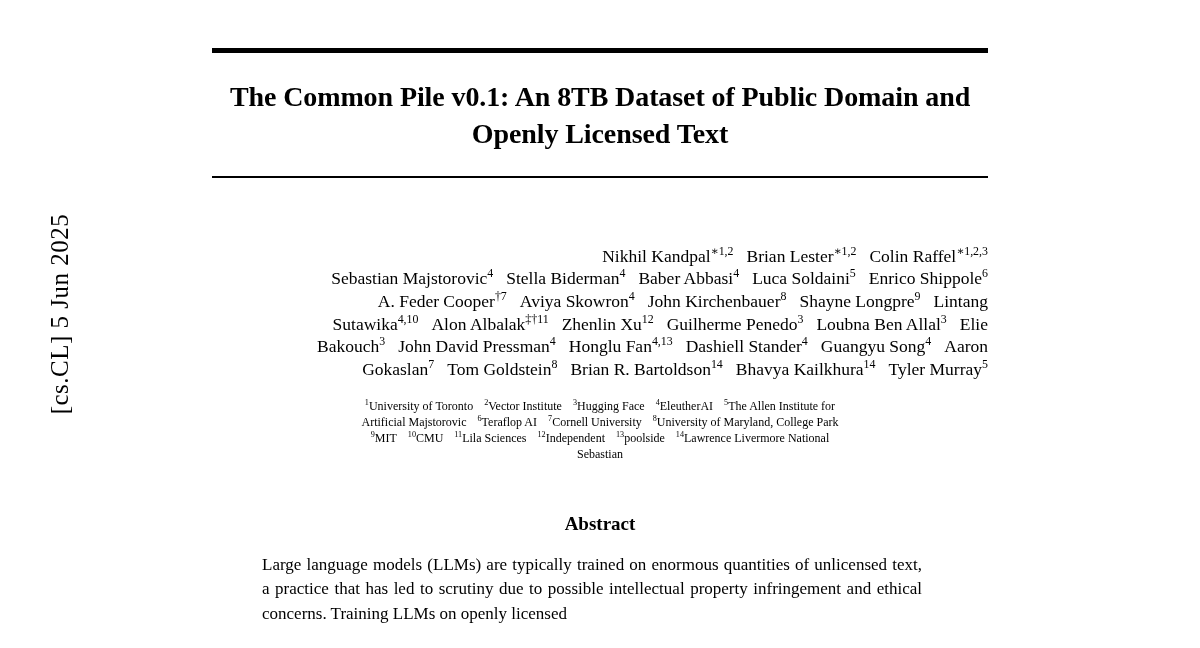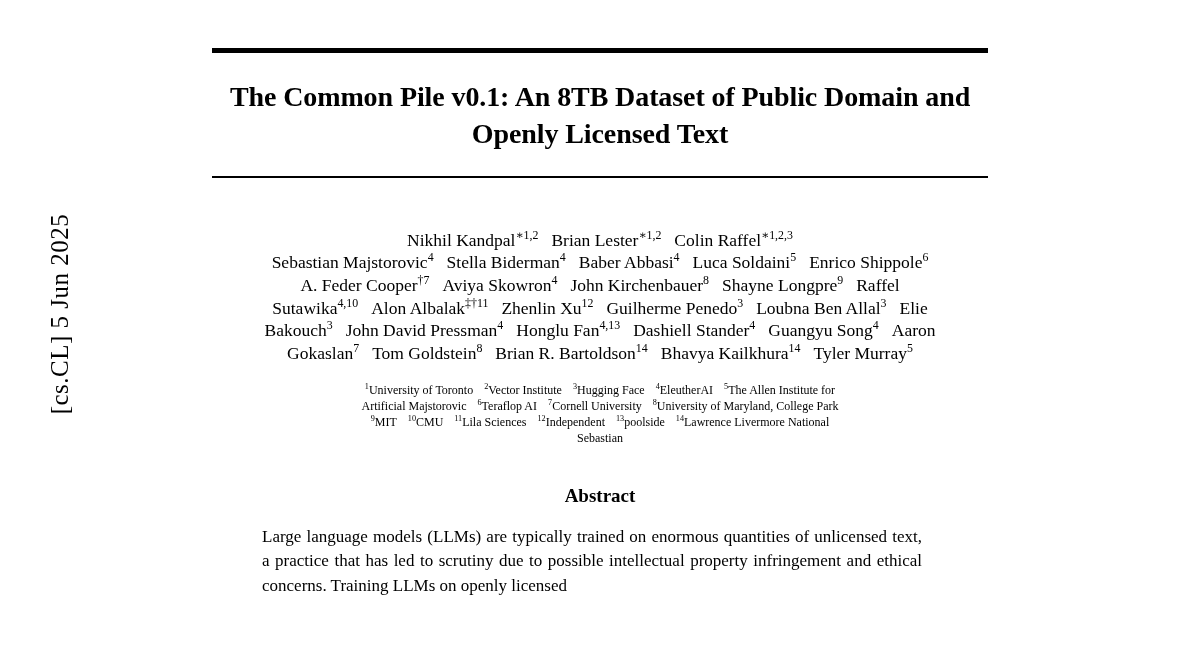--- a/index.html
+++ b/index.html
@@ -62,24 +62,24 @@
   #title {
     margin-top: 26px;
     font-size: 28px;
     font-weight: bold;
     line-height: 1.32;
     text-align: center;
     letter-spacing: -0.1px;
   }
 
   #authors {
-    margin-top: 51px;
+    margin-top: 67px;
     font-size: 17.5px;
     line-height: 1.29;
-    text-align: center;
+    text-align: right;
   }
   #authors .aline {
     display: block;
     white-space: nowrap;
   }
   .nm { white-space: nowrap; }
   .sep { display: inline-block; width: 13px; }
   sup, .sup {
     font-size: 0.68em;
     vertical-align: super;
@@ -92,21 +92,21 @@
     line-height: 1.33;
     text-align: center;
   }
   #affiliations .affline {
     display: block;
   }
   .aff { white-space: nowrap; }
   .affsep { display: inline-block; width: 11px; }
 
   #abstract-head {
-    margin-top: 38px;
+    margin-top: 50px;
     text-align: center;
     font-size: 19px;
     font-weight: bold;
   }
 
   #abstract-body {
     margin-top: 18px;
     margin-left: 50px;
     margin-right: 66px;
     font-size: 17px;
@@ -125,21 +125,21 @@
 
   <div class="rule-thick"></div>
 
   <h1 id="title">The Common Pile v0.1: An 8TB Dataset of Public Domain and Openly Licensed Text</h1>
 
   <div class="rule-thin"></div>
 
   <div id="authors">
       <span class="aline"><span class="nm">Nikhil Kandpal<sup>∗1,2</sup></span><span class="sep"></span><span class="nm">Brian Lester<sup>∗1,2</sup></span><span class="sep"></span><span class="nm">Colin Raffel<sup>∗1,2,3</sup></span></span>
       <span class="aline"><span class="nm">Sebastian Majstorovic<sup>4</sup></span><span class="sep"></span><span class="nm">Stella Biderman<sup>4</sup></span><span class="sep"></span><span class="nm">Baber Abbasi<sup>4</sup></span><span class="sep"></span><span class="nm">Luca Soldaini<sup>5</sup></span><span class="sep"></span><span class="nm">Enrico Shippole<sup>6</sup></span></span>
-      <span class="aline"><span class="nm">A. Feder Cooper<sup>†7</sup></span><span class="sep"></span><span class="nm">Aviya Skowron<sup>4</sup></span><span class="sep"></span><span class="nm">John Kirchenbauer<sup>8</sup></span><span class="sep"></span><span class="nm">Shayne Longpre<sup>9</sup></span><span class="sep"></span><span class="nm">Raffel</span></span>
+      <span class="aline"><span class="nm">A. Feder Cooper<sup>†7</sup></span><span class="sep"></span><span class="nm">Aviya Skowron<sup>4</sup></span><span class="sep"></span><span class="nm">John Kirchenbauer<sup>8</sup></span><span class="sep"></span><span class="nm">Shayne Longpre<sup>9</sup></span><span class="sep"></span><span class="nm">Lintang</span></span>
       <span class="aline"><span class="nm">Sutawika<sup>4,10</sup></span><span class="sep"></span><span class="nm">Alon Albalak<sup>‡†11</sup></span><span class="sep"></span><span class="nm">Zhenlin Xu<sup>12</sup></span><span class="sep"></span><span class="nm">Guilherme Penedo<sup>3</sup></span><span class="sep"></span><span class="nm">Loubna Ben Allal<sup>3</sup></span><span class="sep"></span><span class="nm">Elie</span></span>
       <span class="aline"><span class="nm">Bakouch<sup>3</sup></span><span class="sep"></span><span class="nm">John David Pressman<sup>4</sup></span><span class="sep"></span><span class="nm">Honglu Fan<sup>4,13</sup></span><span class="sep"></span><span class="nm">Dashiell Stander<sup>4</sup></span><span class="sep"></span><span class="nm">Guangyu Song<sup>4</sup></span><span class="sep"></span><span class="nm">Aaron</span></span>
       <span class="aline"><span class="nm">Gokaslan<sup>7</sup></span><span class="sep"></span><span class="nm">Tom Goldstein<sup>8</sup></span><span class="sep"></span><span class="nm">Brian R. Bartoldson<sup>14</sup></span><span class="sep"></span><span class="nm">Bhavya Kailkhura<sup>14</sup></span><span class="sep"></span><span class="nm">Tyler Murray<sup>5</sup></span></span>
     </div>
 
   <div id="affiliations">
       <span class="affline"><span class="aff"><sup>1</sup>University of Toronto</span><span class="affsep"></span><span class="aff"><sup>2</sup>Vector Institute</span><span class="affsep"></span><span class="aff"><sup>3</sup>Hugging Face</span><span class="affsep"></span><span class="aff"><sup>4</sup>EleutherAI</span><span class="affsep"></span><span class="aff"><sup>5</sup>The Allen Institute for</span></span>
       <span class="affline"><span class="aff">Artificial Majstorovic</span><span class="affsep"></span><span class="aff"><sup>6</sup>Teraflop AI</span><span class="affsep"></span><span class="aff"><sup>7</sup>Cornell University</span><span class="affsep"></span><span class="aff"><sup>8</sup>University of Maryland, College Park</span></span>
       <span class="affline"><span class="aff"><sup>9</sup>MIT</span><span class="affsep"></span><span class="aff"><sup>10</sup>CMU</span><span class="affsep"></span><span class="aff"><sup>11</sup>Lila Sciences</span><span class="affsep"></span><span class="aff"><sup>12</sup>Independent</span><span class="affsep"></span><span class="aff"><sup>13</sup>poolside</span><span class="affsep"></span><span class="aff"><sup>14</sup>Lawrence Livermore National</span></span>
       <span class="affline"><span class="aff">Sebastian</span></span>

